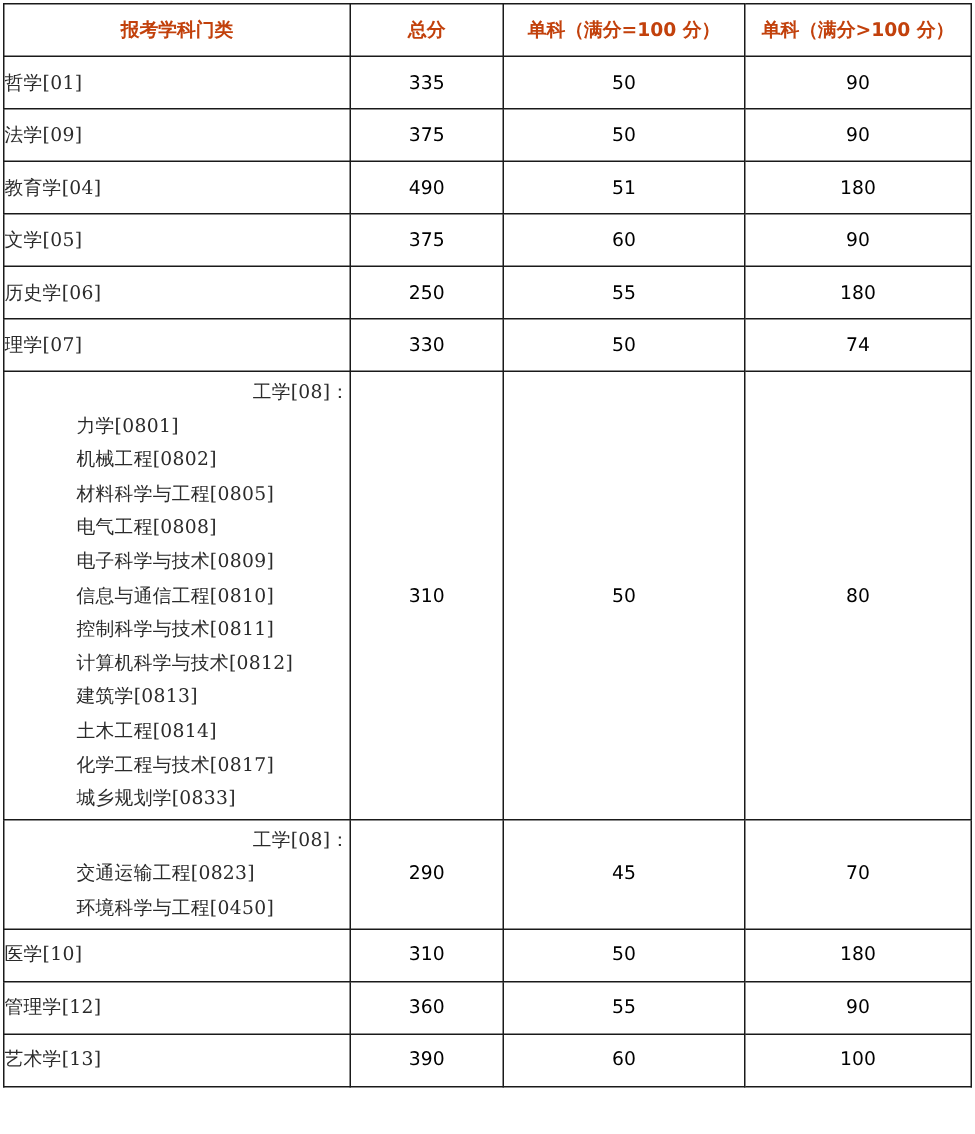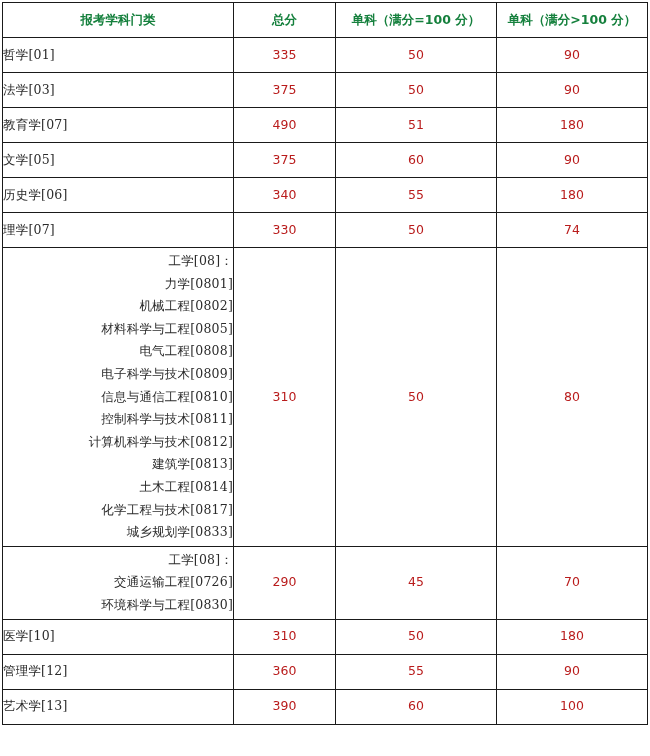--- a/index.html
+++ b/index.html
@@ -32,49 +32,48 @@
     }
     col.c1 { width: 231px; }
     col.c2 { width: 102px; }
     col.c3 { width: 161px; }
     col.c4 { width: 151px; }
 
     th {
       font-family: "DejaVu Sans", "Liberation Sans", sans-serif;
       font-weight: bold;
       font-size: 12.5px;
-      color: #15803d;
+      color: #c2410c;
       text-align: center;
       height: 34px;
     }
     tr.std td { height: 34px; }
     tr.big td { height: 294px; }
     tr.mid td { height: 67px; }
 
     td.name {
       text-align: left;
       padding-left: 14px;
       letter-spacing: 0.2px;
     }
     td.num {
       text-align: center;
       font-family: "DejaVu Sans", "Liberation Sans", sans-serif;
       font-size: 12px;
-      color: #b91c1c;
+      color: #000000;
     }
     .group-title {
       display: block;
       line-height: 22.6px;
       text-align: right;
     }
     .sub-item {
       display: block;
       padding-left: 48px;
       line-height: 22.6px;
-      text-align: right;
     }
     .name-wrap {
       padding-top: 2px;
       padding-bottom: 2px;
     }
   </style>
 </head>
 <body>
 
 <table class="score-table">
@@ -93,40 +92,40 @@
     </tr>
   </thead>
   <tbody>
     <tr class="std">
       <td class="name">哲学[01]</td>
       <td class="num">335</td>
       <td class="num">50</td>
       <td class="num">90</td>
     </tr>
     <tr class="std">
-      <td class="name">法学[03]</td>
+      <td class="name">法学[09]</td>
       <td class="num">375</td>
       <td class="num">50</td>
       <td class="num">90</td>
     </tr>
     <tr class="std">
-      <td class="name">教育学[07]</td>
+      <td class="name">教育学[04]</td>
       <td class="num">490</td>
       <td class="num">51</td>
       <td class="num">180</td>
     </tr>
     <tr class="std">
       <td class="name">文学[05]</td>
       <td class="num">375</td>
       <td class="num">60</td>
       <td class="num">90</td>
     </tr>
     <tr class="std">
       <td class="name">历史学[06]</td>
-      <td class="num">340</td>
+      <td class="num">250</td>
       <td class="num">55</td>
       <td class="num">180</td>
     </tr>
     <tr class="std">
       <td class="name">理学[07]</td>
       <td class="num">330</td>
       <td class="num">50</td>
       <td class="num">74</td>
     </tr>
 
@@ -150,22 +149,22 @@
       </td>
       <td class="num">310</td>
       <td class="num">50</td>
       <td class="num">80</td>
     </tr>
 
     <tr class="mid">
       <td class="name">
         <div class="name-wrap">
           <span class="group-title">工学[08]：</span>
-          <span class="sub-item">交通运输工程[0726]</span>
-          <span class="sub-item">环境科学与工程[0830]</span>
+          <span class="sub-item">交通运输工程[0823]</span>
+          <span class="sub-item">环境科学与工程[0450]</span>
         </div>
       </td>
       <td class="num">290</td>
       <td class="num">45</td>
       <td class="num">70</td>
     </tr>
 
     <tr class="std">
       <td class="name">医学[10]</td>
       <td class="num">310</td>

